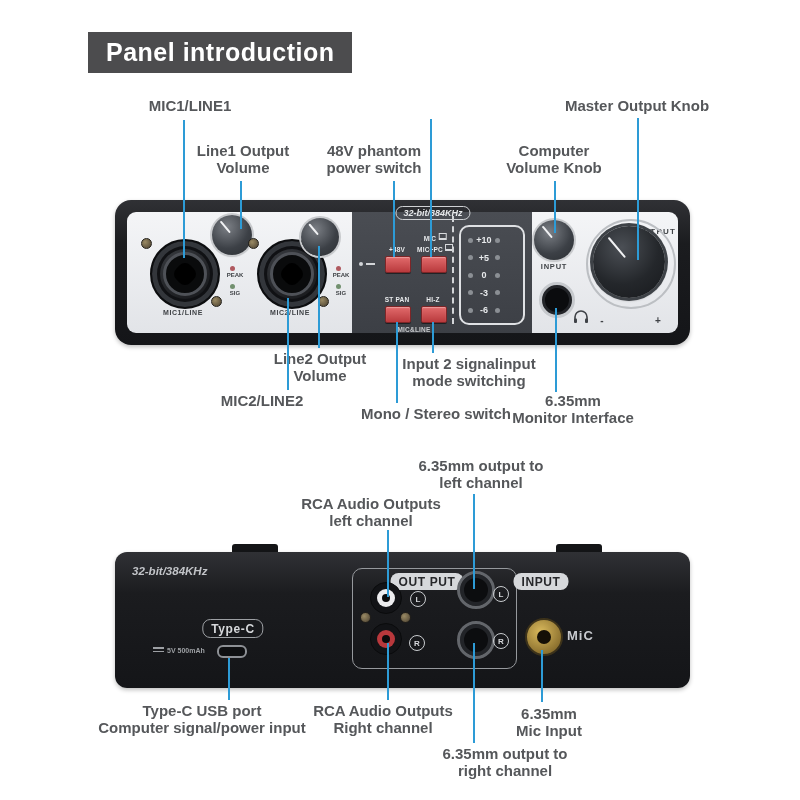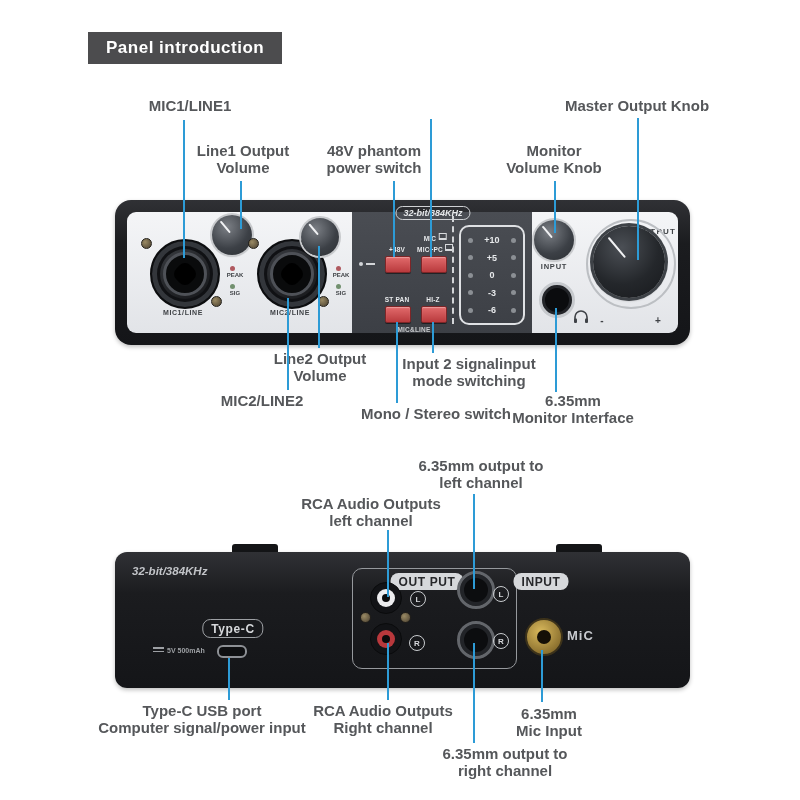--- a/index.html
+++ b/index.html
@@ -1,20 +1,20 @@
 <!DOCTYPE html>
 <html><head>
 <meta charset="utf-8">
 <style>
   html,body{margin:0;padding:0;background:#fff;}
   #stage{position:relative;width:800px;height:800px;background:#ffffff;overflow:hidden;
          font-family:"Liberation Sans", sans-serif;}
   
   .hdr{position:absolute;left:88px;top:32px;background:#4c4c4e;color:#fff;
-       font-size:17px;font-weight:bold;padding:6px 18px;z-index:2;letter-spacing:.5px;}
+       font-size:25px;font-weight:bold;padding:6px 18px;z-index:2;letter-spacing:.5px;}
   
   .ann{position:absolute;transform:translateX(-50%);text-align:center;color:#55575a;
        font-weight:bold;font-size:15px;line-height:1.13;white-space:pre-line;z-index:4;}
   
   .lead{position:absolute;width:2px;background:#2d9bd6;z-index:5;}
   
   .device{position:absolute;background:linear-gradient(#303135,#1b1c1f 30%,#141518);
           border-radius:16px;z-index:2;box-shadow:0 2px 4px rgba(0,0,0,.25);}
   .face{position:absolute;background:linear-gradient(#f4f5f7,#e2e4e8);border-radius:9px;}
   .darksec{position:absolute;background:linear-gradient(#4a4d53,#3c3f45);}
@@ -48,21 +48,21 @@
   .rbtn{position:absolute;width:24px;height:15px;background:linear-gradient(#e26b6c,#b93a3d);
         border:1px solid #7e2527;border-radius:2px;
         box-shadow:0 1px 0 rgba(0,0,0,.5), inset 0 1px 1px rgba(255,255,255,.35);}
   .blab{position:absolute;transform:translateX(-50%);color:#e8eaec;font-size:6.5px;font-weight:bold;
         white-space:nowrap;letter-spacing:.2px;}
   .pcicon{display:inline-block;width:6px;height:4px;border:1px solid #d8dadd;border-bottom-width:2px;
           vertical-align:1px;margin-left:2px;}
   .dash{position:absolute;border-left:2px dashed #d3d5d8;}
   .meter{position:absolute;border:2px solid #dfe1e4;border-radius:10px;
          display:flex;flex-direction:column;justify-content:space-between;padding:8px 7px;box-sizing:border-box;}
-  .mrow{display:flex;align-items:center;justify-content:space-between;}
+  .mrow{display:flex;align-items:center;}
   .mdot{width:5px;height:5px;border-radius:50%;background:#8b8f94;}
   .mlab{color:#e8eaec;font-size:9px;font-weight:bold;min-width:22px;text-align:center;}
   
   .jackf{position:absolute;width:30px;height:30px;border-radius:50%;background:#0b0c0e;
          border:3px solid #c6c9cd;box-shadow:inset 0 0 0 3px #232529;}
   .jackr{position:absolute;width:32px;height:32px;border-radius:50%;background:#0c0d0f;
          border:3px solid #63666b;box-shadow:inset 0 0 0 4px #222428;}
   .jackgold{position:absolute;width:34px;height:34px;border-radius:50%;
             background:radial-gradient(circle at 40% 35%,#d9b95c,#8a6f2e 75%);
             border:2px solid #3c3categorize;border:2px solid #3c321a;}
@@ -92,21 +92,21 @@
 <div id="stage">
 
   <div class="hdr">Panel introduction</div>
 
   <div class="ann" style="left:190px;top:98px;">MIC1/LINE1</div>
   <div class="ann" style="left:637px;top:98px;">Master Output Knob</div>
   <div class="ann" style="left:243px;top:143px;">Line1 Output
 Volume</div>
   <div class="ann" style="left:374px;top:143px;">48V phantom
 power switch</div>
-  <div class="ann" style="left:554px;top:143px;">Monitor
+  <div class="ann" style="left:554px;top:143px;">Computer
 Volume Knob</div>
   <div class="ann" style="left:320px;top:351px;">Line2 Output
 Volume</div>
   <div class="ann" style="left:469px;top:356px;">Input 2 signalinput
 mode switching</div>
   <div class="ann" style="left:262px;top:393px;">MIC2/LINE2</div>
   <div class="ann" style="left:413px;top:406px;margin-left:23px;">Mono / Stereo switch</div>
   <div class="ann" style="left:573px;top:393px;">6.35mm
 Monitor Interface</div>
 

